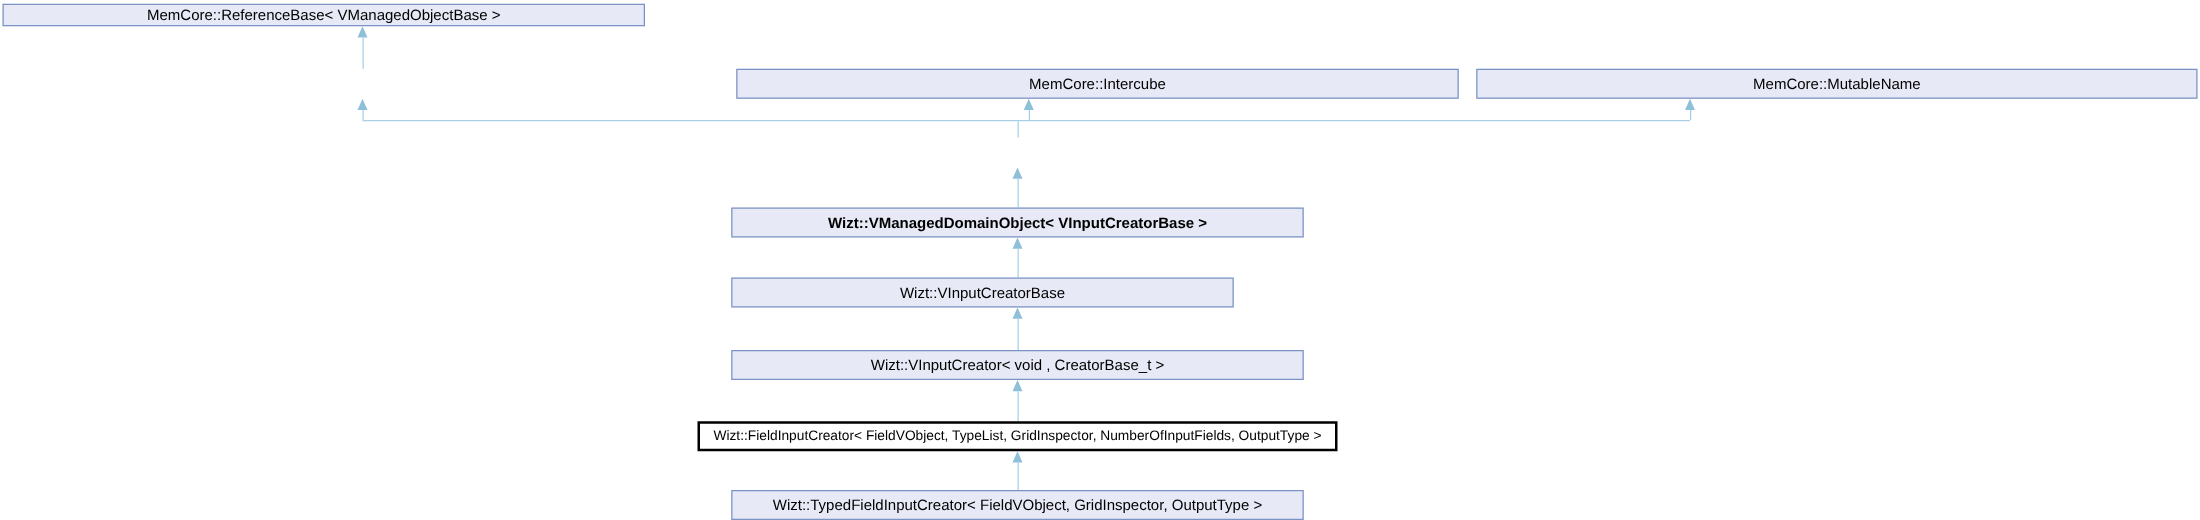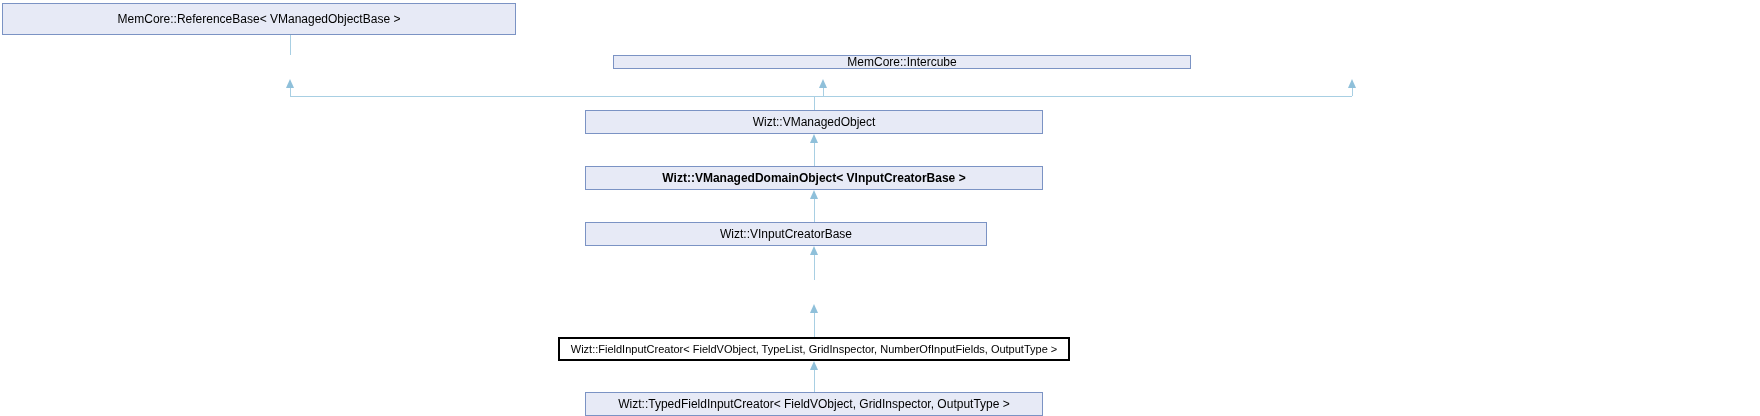--- a/index.html
+++ b/index.html
@@ -31,23 +31,23 @@
     border: 1px dashed #8095c8;
     cursor: default;
   }
   .node.current {
     background: #ffffff;
     border: 2px solid #000000;
     font-size: 11px;
     cursor: default;
   }
   
-  .n-refbase     { left: 2px;    top: 3px;   width: 514px; height: 32px; }
+  .n-refbase     { left: 2px;    top: 3px;   width: 514px; height: 18px; }
   .n-vmobase     { left: 2px;    top: 55px;  width: 577px; height: 24px; }
-  .n-intercube   { left: 613px;  top: 55px;  width: 578px; height: 14px; }
+  .n-intercube   { left: 589px;  top: 55px;  width: 578px; height: 24px; }
   .n-mutablename { left: 1181px; top: 55px;  width: 577px; height: 24px; }
   .n-vmo         { left: 585px;  top: 110px; width: 458px; height: 24px; }
   .n-vmdo        { left: 585px;  top: 166px; width: 458px; height: 24px; font-weight: bold; }
   .n-vicb        { left: 585px;  top: 222px; width: 402px; height: 24px; }
   .n-vic         { left: 585px;  top: 280px; width: 458px; height: 24px; }
   .n-fic         { left: 558px;  top: 337px; width: 512px; height: 24px; }
   .n-tfic        { left: 585px;  top: 392px; width: 458px; height: 24px; }
   
   .vline { position: absolute; width: 1px; background: #a8cfe3; }
   .hline { position: absolute; height: 1px; background: #a8cfe3; }
@@ -89,25 +89,26 @@
   <div class="vline" style="left:814px; top:313px; height:24px;"></div>
 
   <div class="ah" style="left:810px; top:361px;"></div>
   <div class="vline" style="left:814px; top:370px; height:22px;"></div>
 
   <div class="node n-refbase">MemCore::ReferenceBase&lt; VManagedObjectBase &gt;</div>
 
 
   <div class="node n-intercube">MemCore::Intercube</div>
 
+  <div class="node n-mutablename">MemCore::MutableName</div>
 
-  <div class="node n-vmo">Wizt::VManagedObject</div>
 
   <div class="node n-vmdo">Wizt::VManagedDomainObject&lt; VInputCreatorBase &gt;</div>
 
   <div class="node n-vicb">Wizt::VInputCreatorBase</div>
 
+  <div class="node n-vic">Wizt::VInputCreator&lt; void , CreatorBase_t &gt;</div>
 
   <div class="node n-tfic">Wizt::TypedFieldInputCreator&lt; FieldVObject, GridInspector, OutputType &gt;</div>
 
   <div class="node current n-fic">Wizt::FieldInputCreator&lt; FieldVObject, TypeList, GridInspector, NumberOfInputFields, OutputType &gt;</div>
 
 </div>
 
 </body></html>

